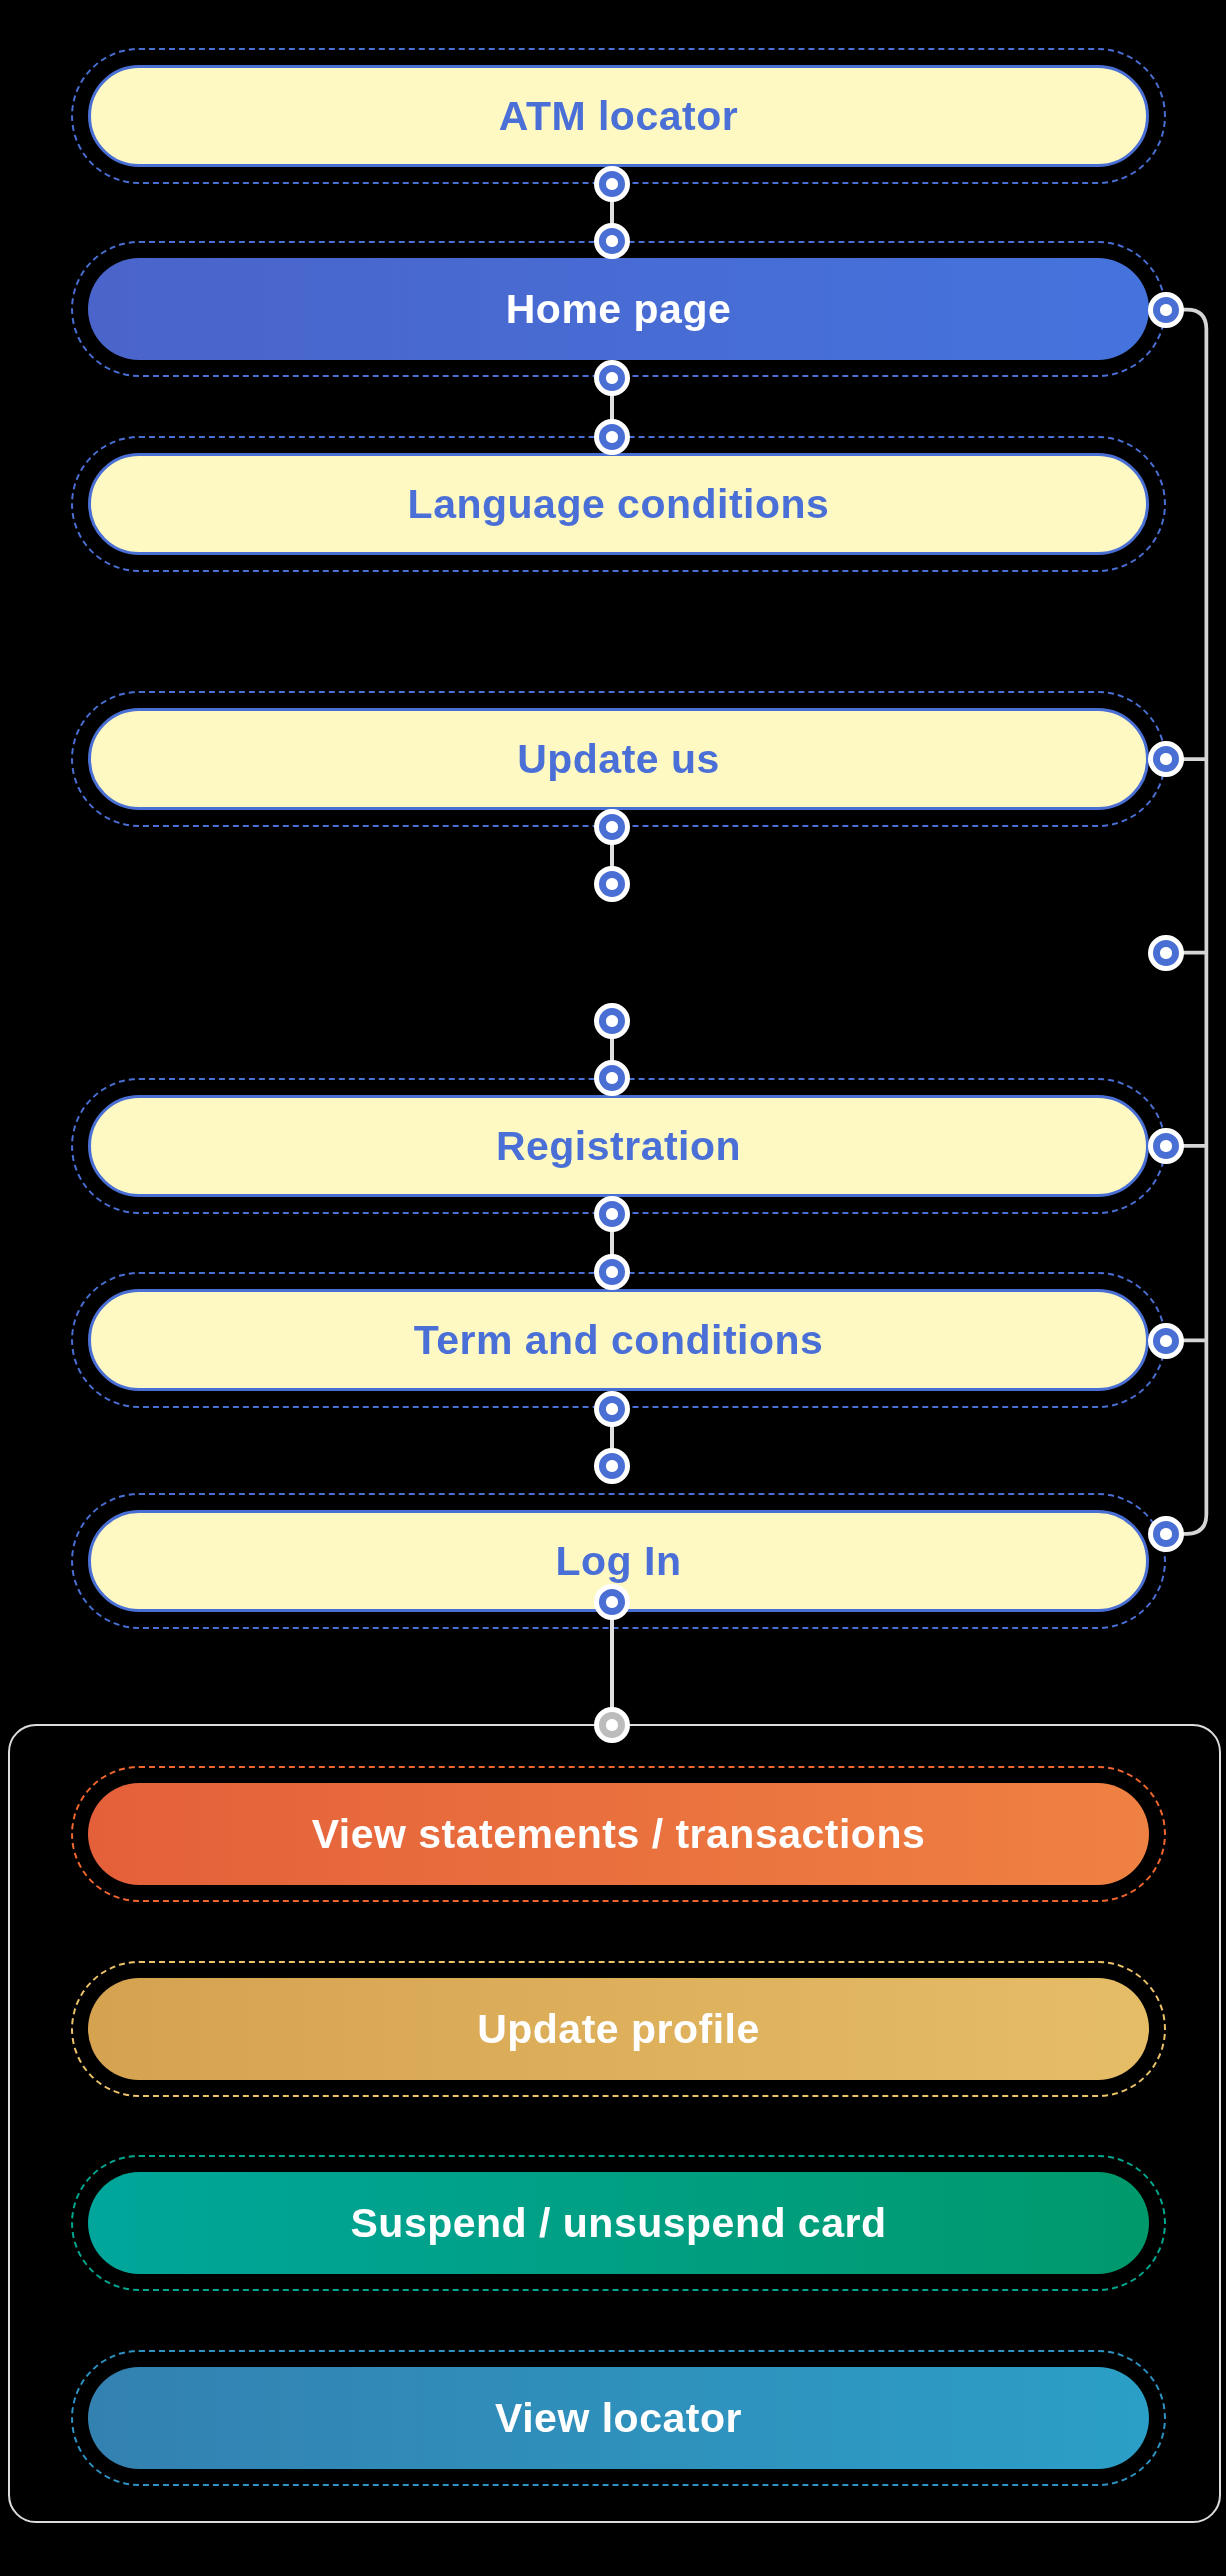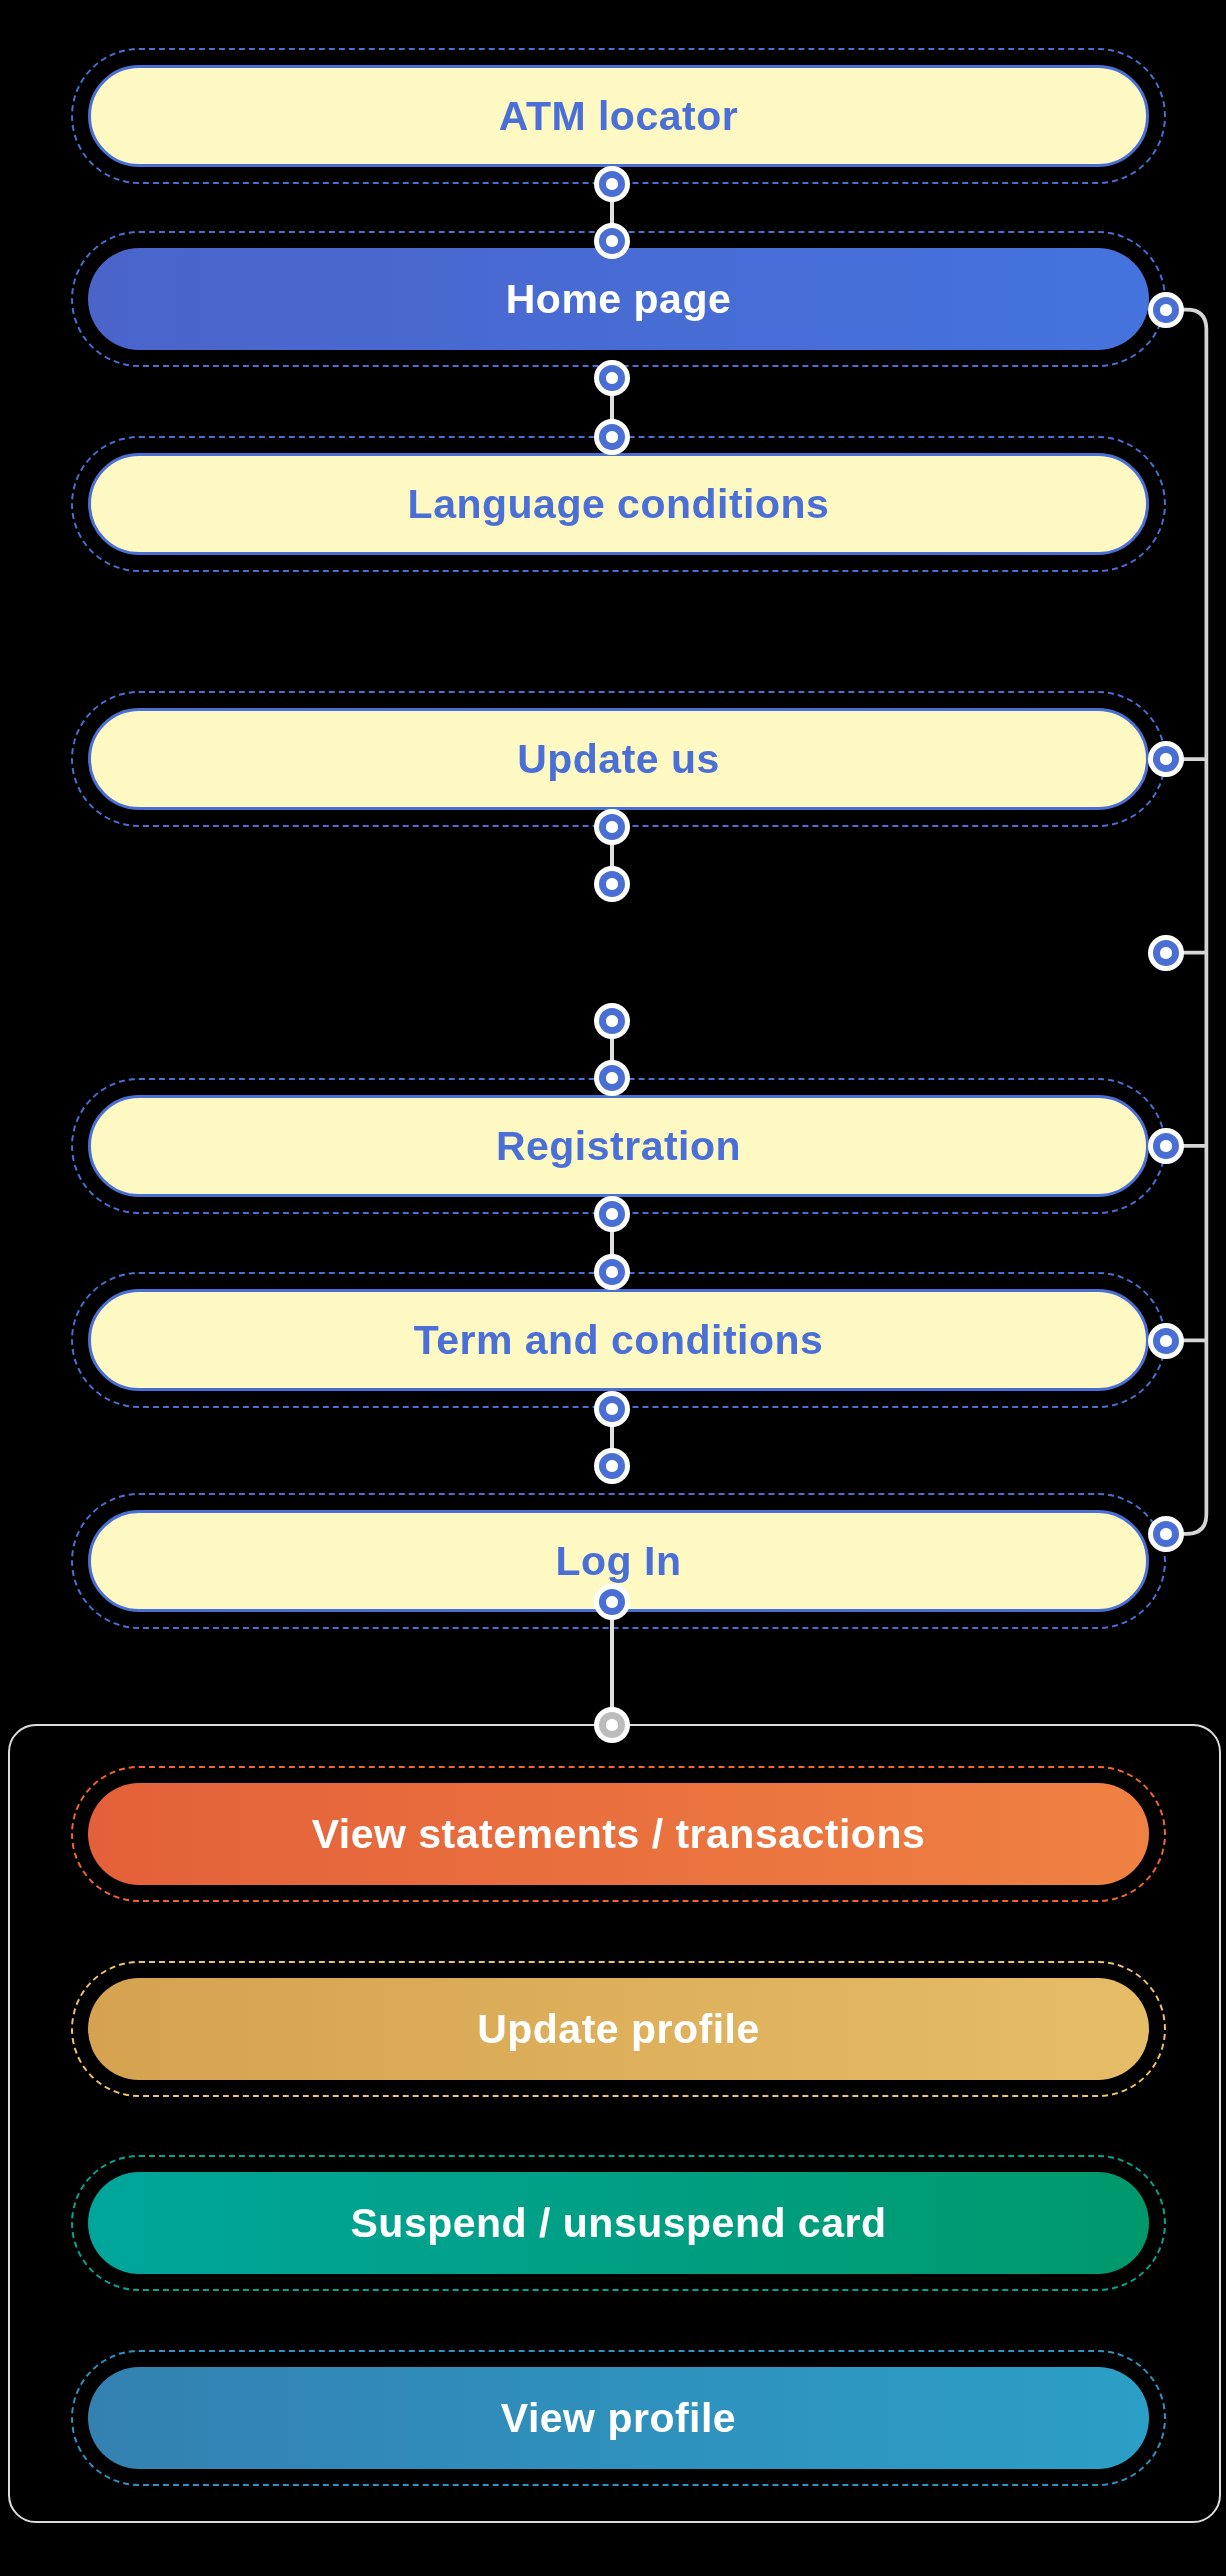--- a/index.html
+++ b/index.html
@@ -52,21 +52,21 @@
     background:linear-gradient(90deg,#00a69b,#00996c);
     color:#ffffff;
   }
   .filled-skyblue{border-color:#2e93c2;}
   .filled-skyblue .pill{
     background:linear-gradient(90deg,#3381b1,#2b9fc7);
     color:#ffffff;
   }
 
   
-  .n-atm{top:48px;}   .n-home{top:231px;}  .n-lang{top:436px;}
+  .n-atm{top:48px;}   .n-home{top:241px;}  .n-lang{top:436px;}
   .n-contact{top:691px;} .n-faq{top:884px;} .n-reg{top:1078px;}
   .n-terms{top:1272px;text-align:center;}  .n-login{top:1493px;}
   .n-stat{top:1766px;}   .n-prof{top:1961px;}
   .n-susp{top:2155px;}   .n-bal{top:2350px;}
 
   
   .dot{
     position:absolute;
     width:36px;height:36px;
     box-sizing:border-box;
@@ -166,21 +166,21 @@
 
   <div class="node filled-orange n-stat">
     <div class="pill">View statements / transactions</div>
   </div>
 
   <div class="node filled-teal n-susp">
     <div class="pill">Suspend / unsuspend card</div>
   </div>
 
   <div class="node filled-skyblue n-bal">
-    <div class="pill">View profile</div>
+    <div class="pill">View locator</div>
   </div>
 
   <div class="dot cd" style="top:166px"></div>
   <div class="dot cd" style="top:223px"></div>
   <div class="dot cd" style="top:360px"></div>
   <div class="dot cd" style="top:419px"></div>
   <div class="dot cd" style="top:809px"></div>
   <div class="dot cd" style="top:866px"></div>
   <div class="dot cd" style="top:1003px"></div>
   <div class="dot cd" style="top:1060px"></div>

